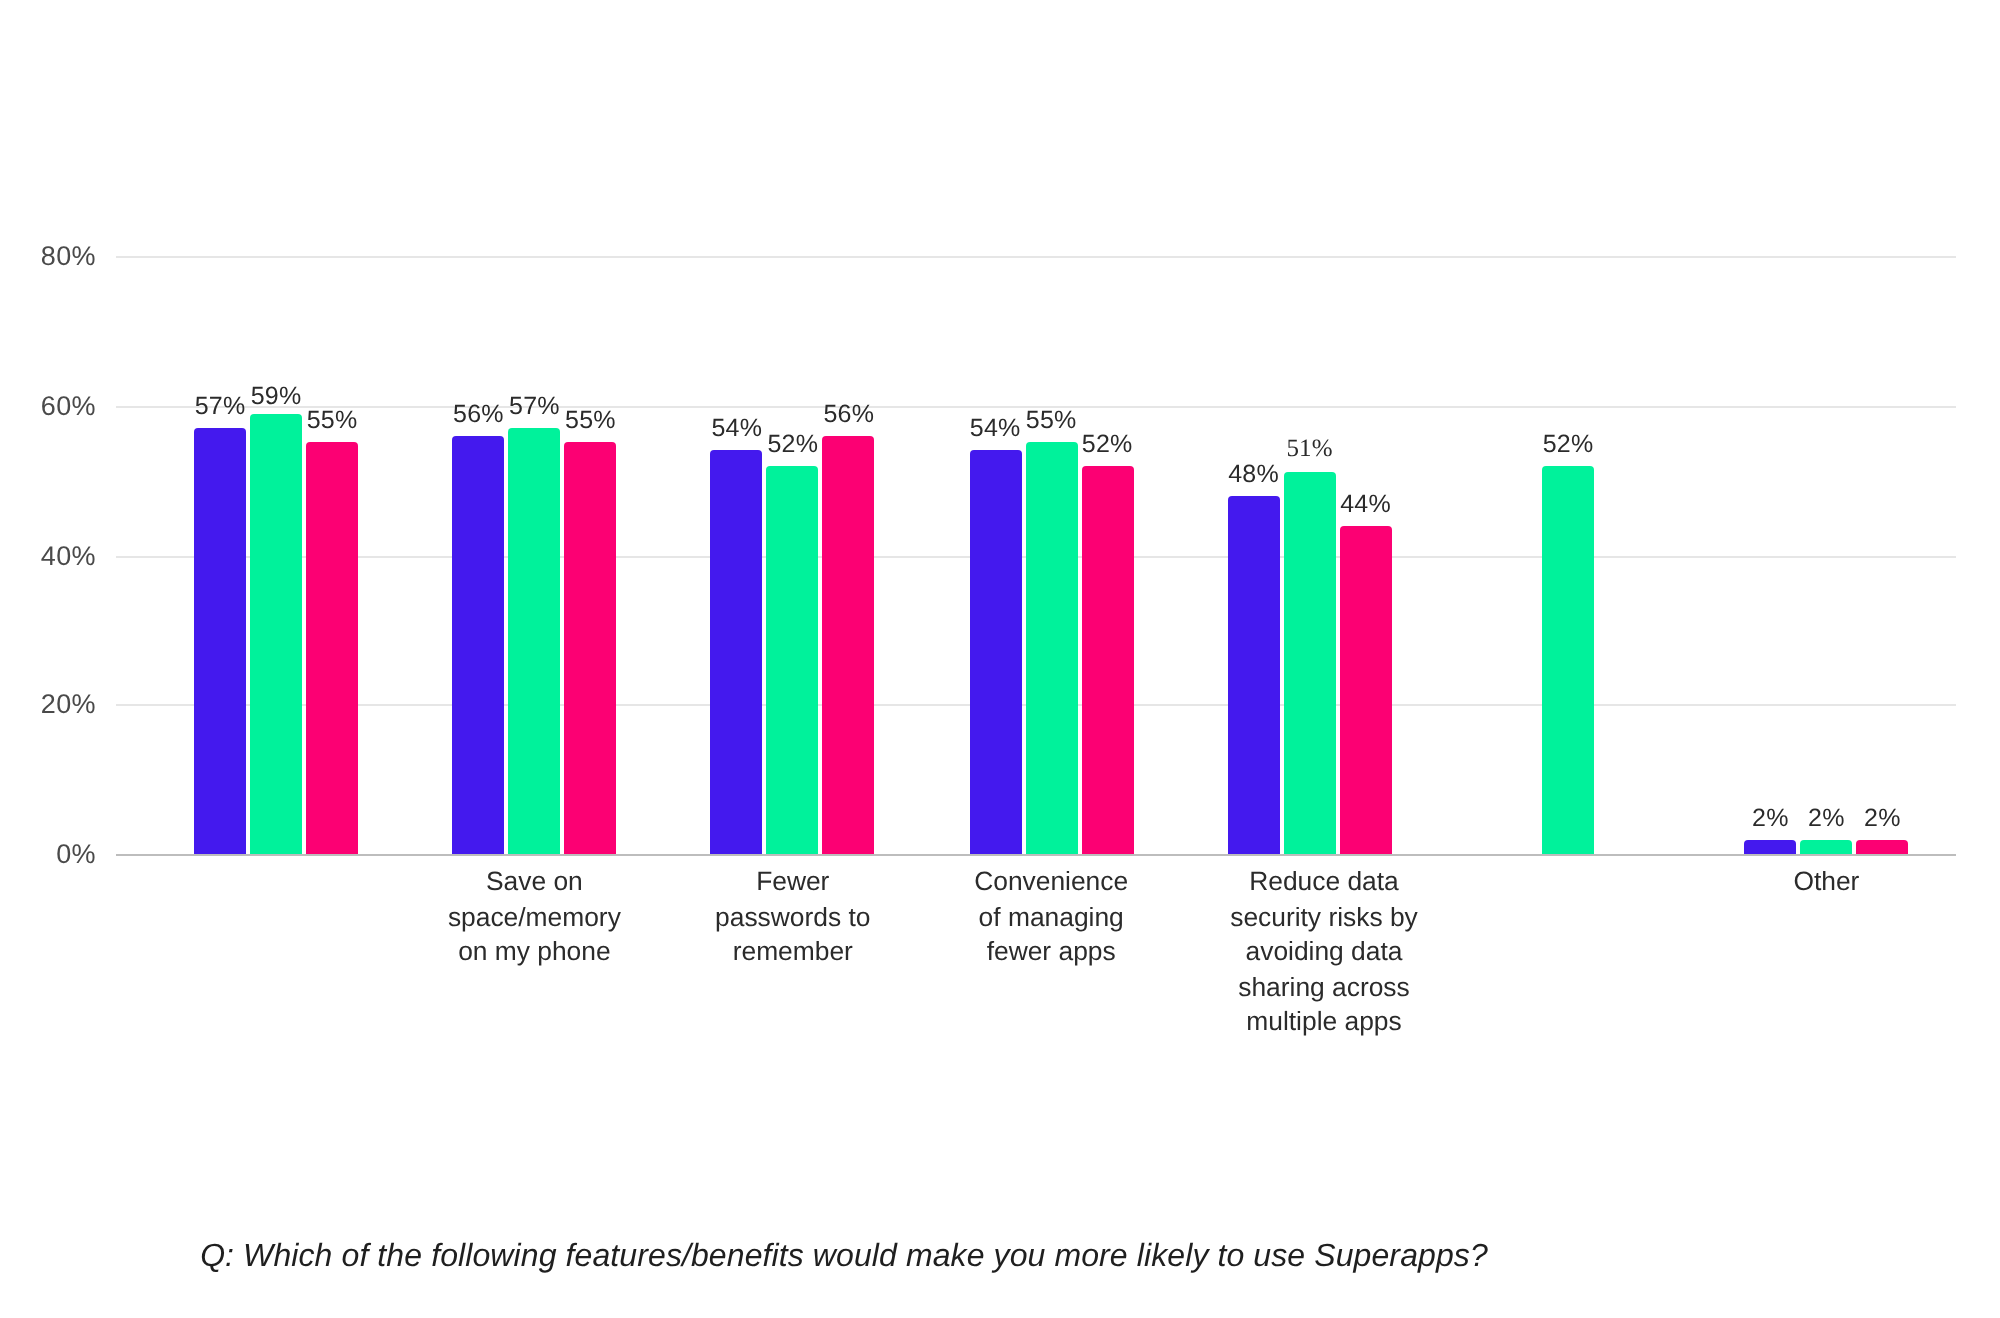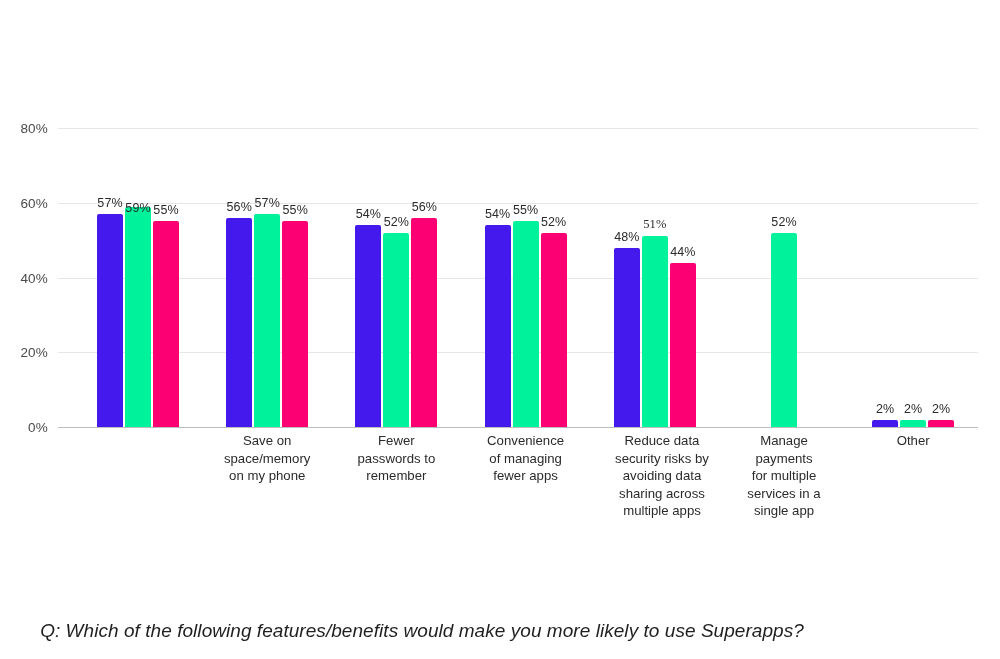--- a/index.html
+++ b/index.html
@@ -140,21 +140,21 @@
   }
 
   
   .caption {
     position: absolute;
     left: 0;
     top: 620px;
     width: 844px;
     text-align: center;
     font-style: italic;
-    font-size: 19px;
+    font-size: 16px;
     color: #1f1f1f;
     letter-spacing: .05px;
   }
 </style>
 </head>
 <body>
 
 <div id="chart-root">
 
   <div class="y-axis-labels">
@@ -174,21 +174,21 @@
         <div class="gridline" style="top: 0px;"></div>
       </div>
     <div id="bars-layer">
         <div class="bar-group" style="left: 39px; width: 82px;">
           <div class="bar-wrap" style="left: 0px; height: 299px;">
             <div class="bar" style="height: 213.037px; background: rgb(68, 25, 238);"></div>
             <div class="bar-value" style="bottom: 217.037px;">57%</div>
           </div>
           <div class="bar-wrap" style="left: 28px; height: 299px;">
             <div class="bar" style="height: 220.512px; background: rgb(0, 242, 155);"></div>
-            <div class="bar-value" style="bottom: 212px;">59%</div>
+            <div class="bar-value" style="bottom: 222px;">59%</div>
           </div>
           <div class="bar-wrap" style="left: 56px; height: 299px;">
             <div class="bar" style="height: 205.562px; background: rgb(252, 0, 115);"></div>
             <div class="bar-value" style="bottom: 209.562px;">55%</div>
           </div>
         </div>
         <div class="bar-group" style="left: 168.2px; width: 82px;">
           <div class="bar-wrap" style="left: 0px; height: 299px;">
             <div class="bar" style="height: 209.3px; background: rgb(68, 25, 238);"></div>
             <div class="bar-value" style="bottom: 213.3px;">56%</div>
@@ -275,24 +275,19 @@
 passwords to
 remember</div>
       <div class="cat-label" style="left: 397.6px; width: 140px;">Convenience
 of managing
 fewer apps</div>
       <div class="cat-label" style="left: 534px; width: 140px;">Reduce data
 security risks by
 avoiding data
 sharing across
 multiple apps</div>
-      <div class="cat-label" style="left: 656px; width: 140px;">Manage
-payments
-for multiple
-services in a
-single app</div>
       <div class="cat-label" style="left: 785.2px; width: 140px;">Other</div>
     </div>
 
 
   <div class="caption">Q: Which of the following features/benefits would make you more likely to use Superapps?</div>
 
 </div>
 
 </body></html>

